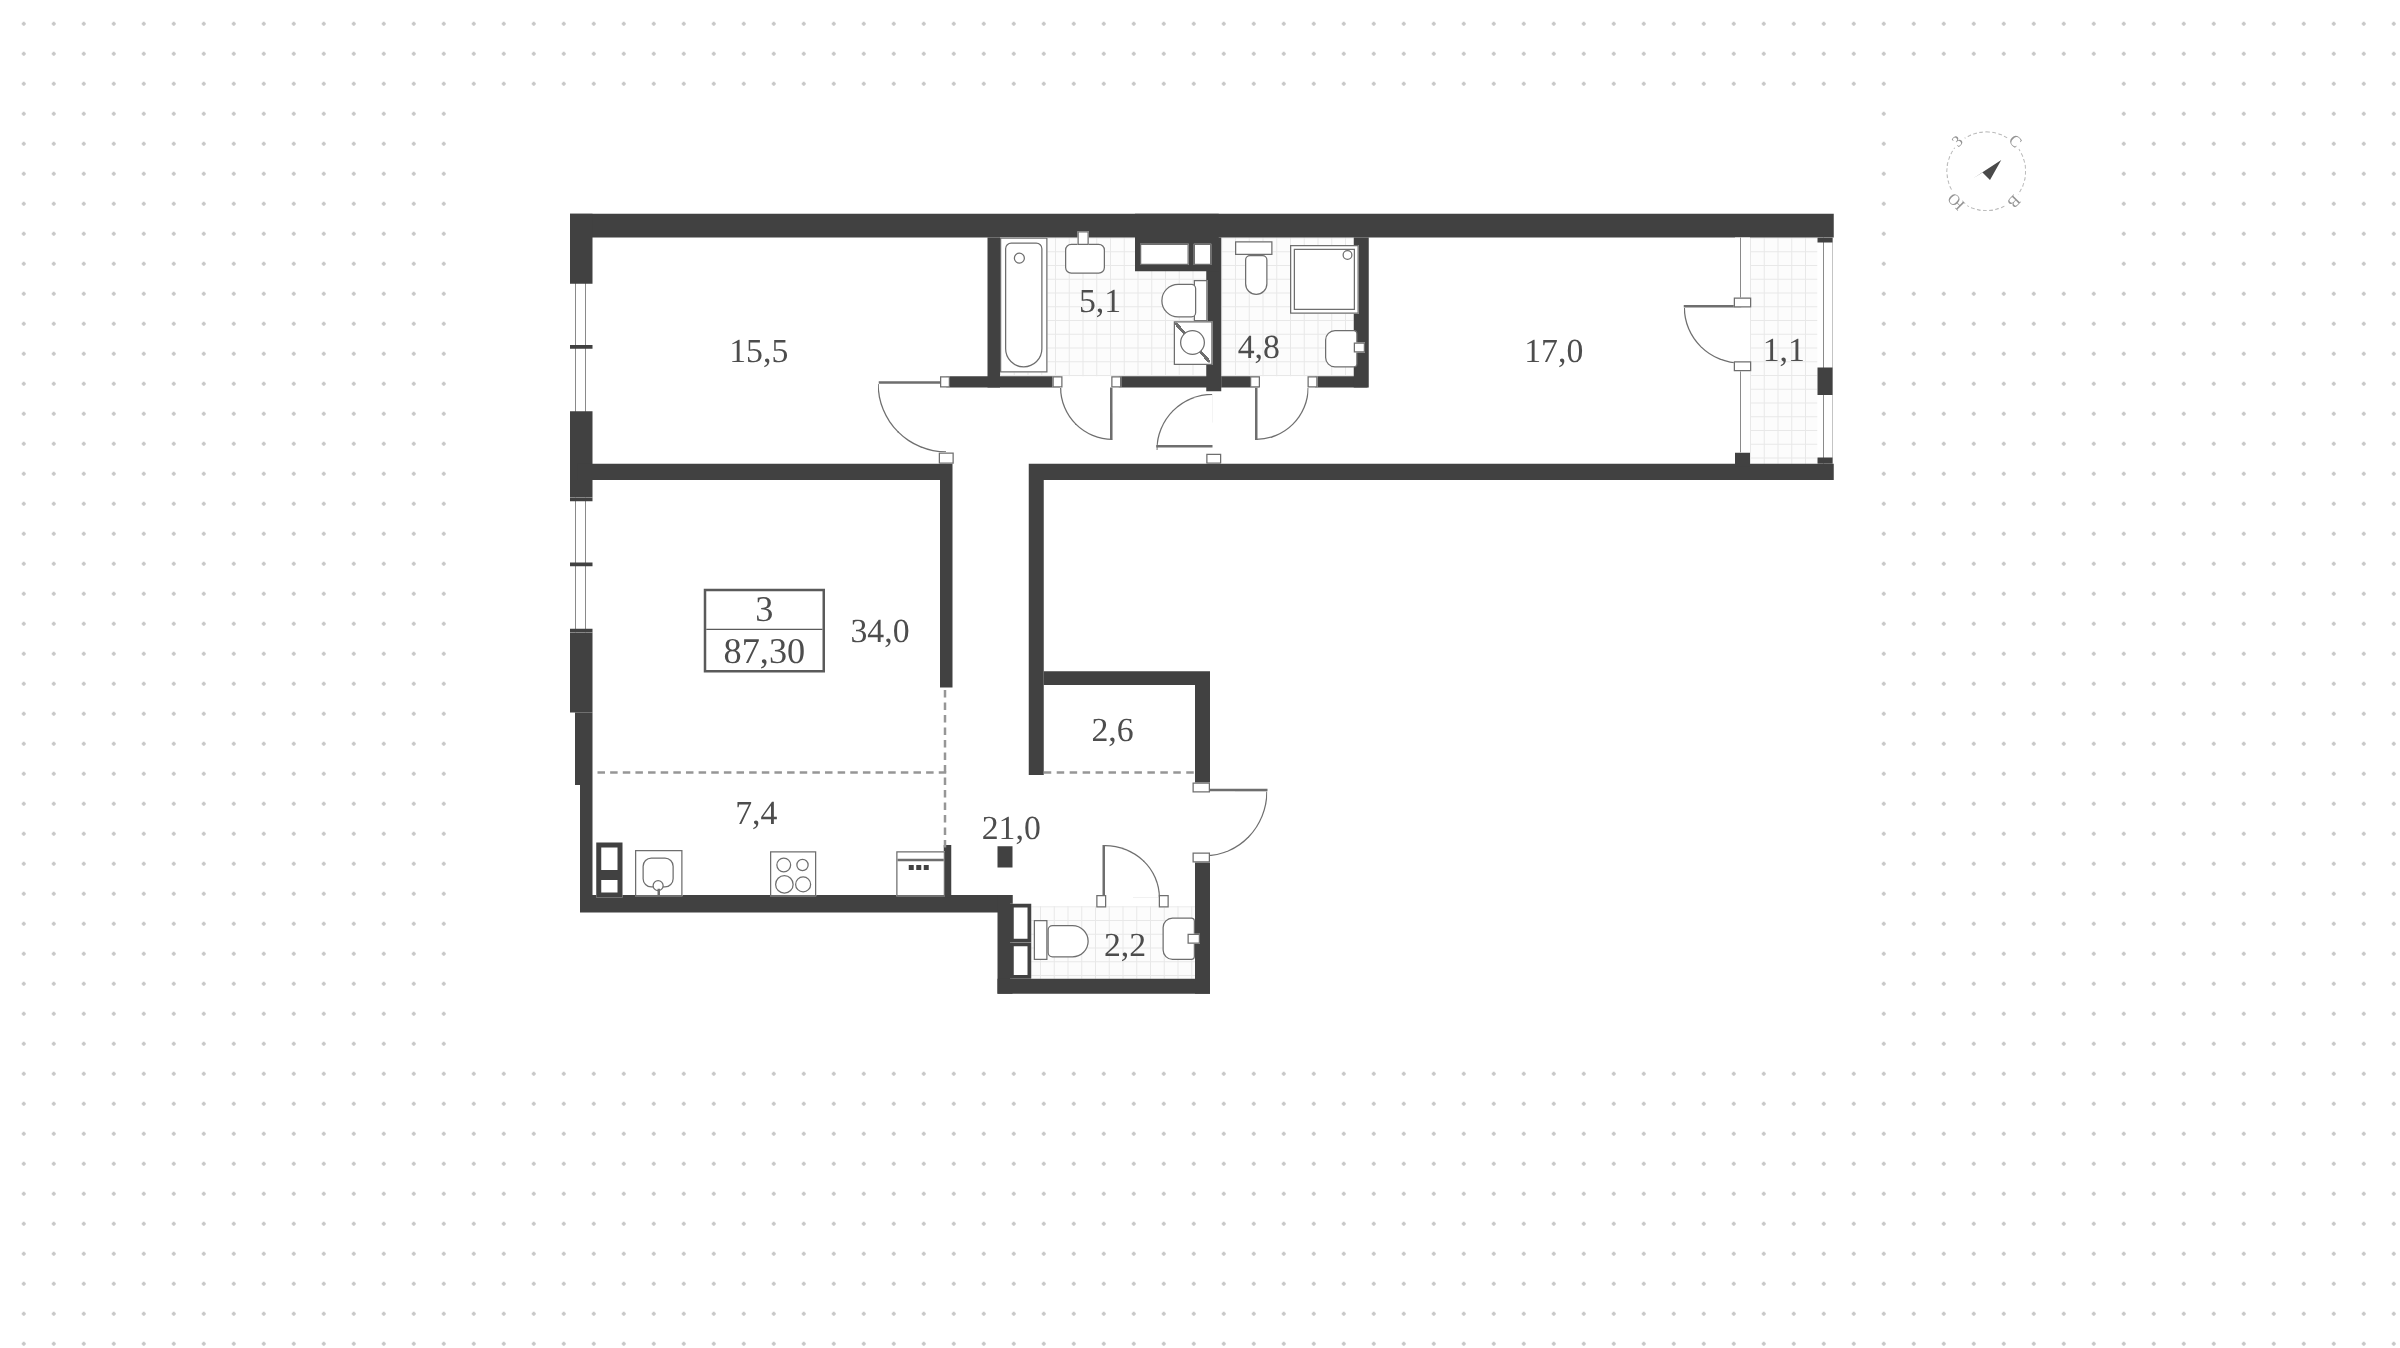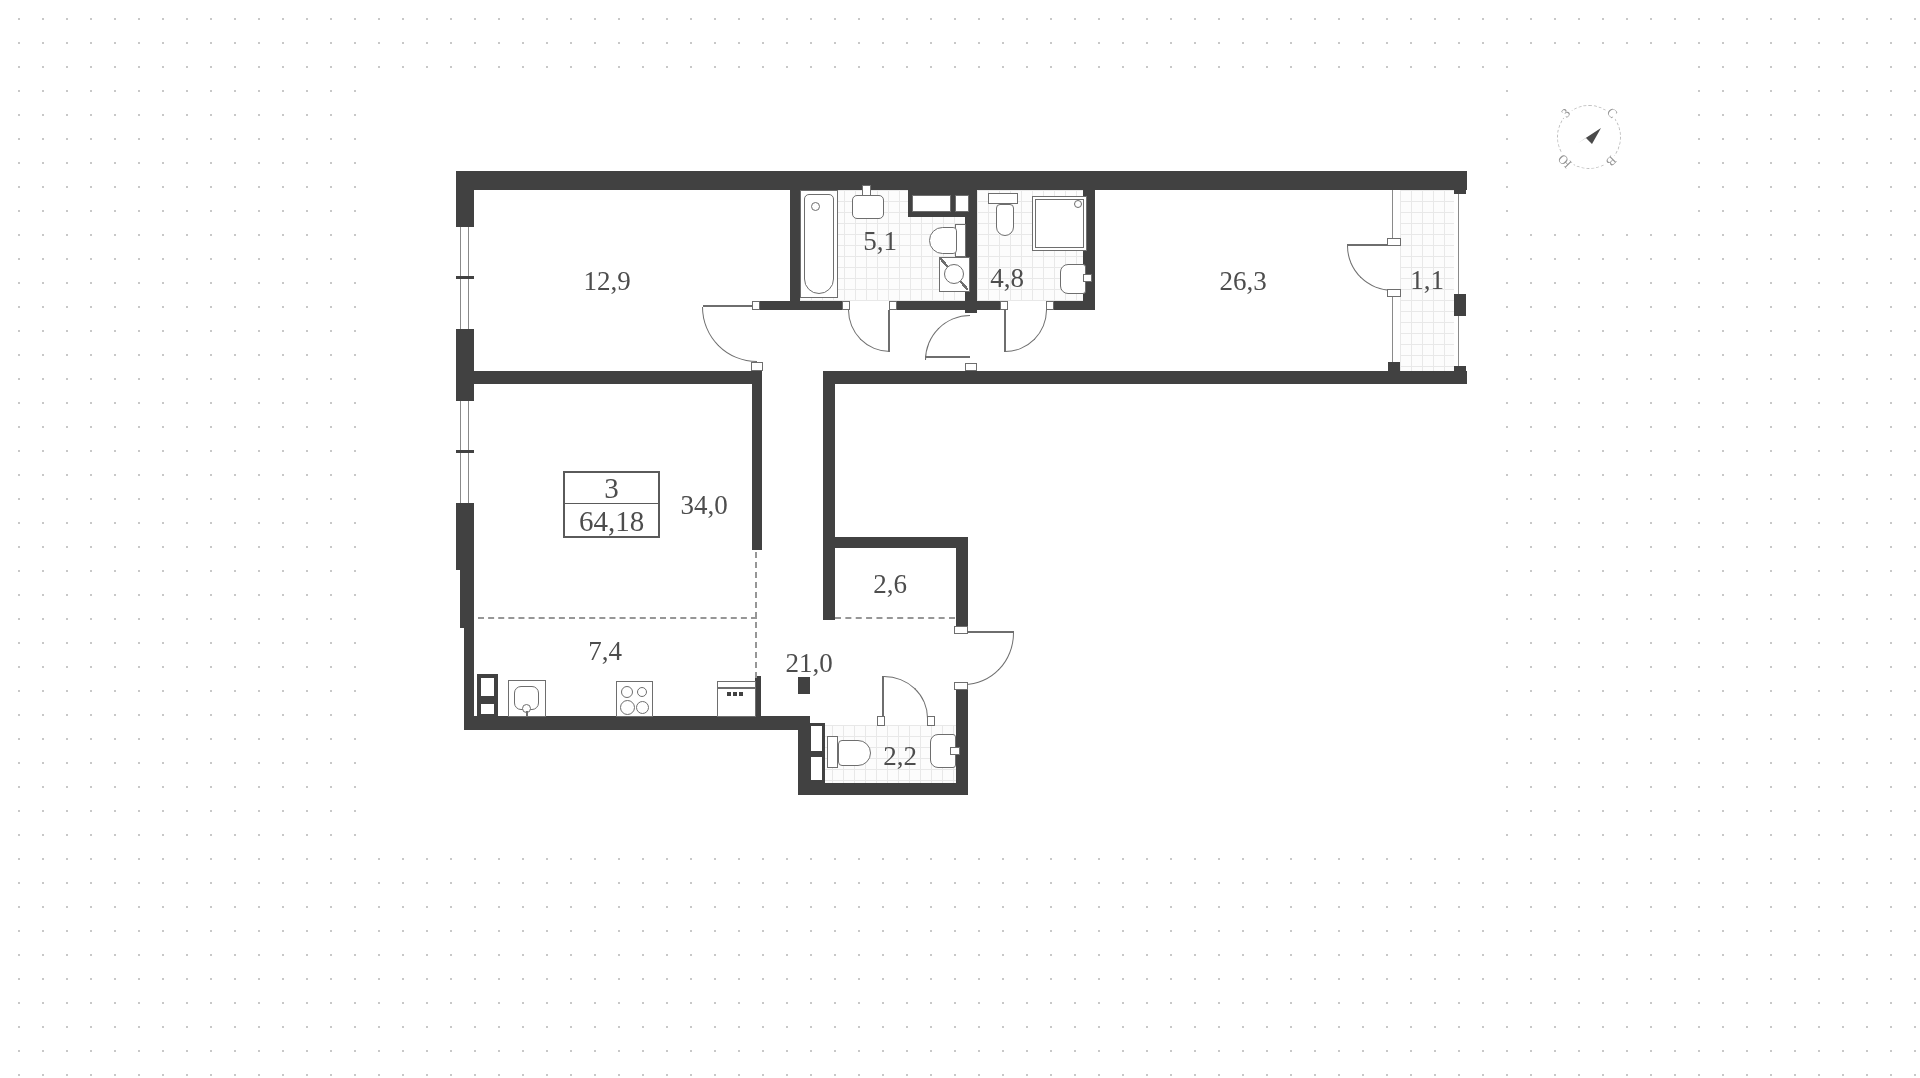--- a/index.html
+++ b/index.html
@@ -174,34 +174,34 @@
     <div class="dot3" style="left:733px;top:692px;width:4px;height:4px"></div>
     <div class="dot3" style="left:739px;top:692px;width:4px;height:4px"></div>
 
     <div class="vent3" style="left:808px;top:723px;width:17px;height:31px"></div>
     <div class="vent3" style="left:808px;top:754px;width:17px;height:29px"></div>
     <div class="fx" style="left:827px;top:736px;width:11px;height:32px"></div>
     <div class="fx" style="left:838px;top:740px;width:33px;height:26px;border-radius:4px 13px 13px 4px"></div>
     <div class="fx" style="left:930px;top:734px;width:26px;height:34px;border-radius:8px 3px 3px 8px"></div>
     <div class="fx1" style="left:950px;top:747px;width:10px;height:8px"></div>
 
-    <div class="rlabel" style="left:607px;top:281px">12,9</div>
+    <div class="rlabel" style="left:607px;top:281px">15,5</div>
     <div class="rlabel" style="left:880px;top:241px">5,1</div>
     <div class="rlabel" style="left:1007px;top:278px">4,8</div>
-    <div class="rlabel" style="left:1243px;top:281px">26,3</div>
+    <div class="rlabel" style="left:1243px;top:281px">17,0</div>
     <div class="rlabel" style="left:1427px;top:280px">1,1</div>
     <div class="rlabel" style="left:704px;top:505px">34,0</div>
     <div class="rlabel" style="left:890px;top:584px">2,6</div>
     <div class="rlabel" style="left:605px;top:651px">7,4</div>
     <div class="rlabel" style="left:809px;top:663px">21,0</div>
     <div class="rlabel" style="left:900px;top:756px">2,2</div>
 
     <div id="aptbox">
       <div class="cellA">3</div>
-      <div class="cellB">64,18</div>
+      <div class="cellB">87,30</div>
     </div>
 
     <div id="compass-circle"></div>
     <div class="cletter" style="left:1612px;top:113px;transform:translate(-50%,-50%) rotate(45deg)">С</div>
     <div class="cletter" style="left:1611px;top:161px;transform:translate(-50%,-50%) rotate(135deg)">В</div>
     <div class="cletter" style="left:1565px;top:161px;transform:translate(-50%,-50%) rotate(-135deg)">Ю</div>
     <div class="cletter" style="left:1566px;top:113px;transform:translate(-50%,-50%) rotate(-45deg)">З</div>
     <svg class="abs" style="left:1578px;top:127px" width="24" height="20" viewBox="0 0 24 20">
       <polygon points="0,16 23,1 14,17 8,11" fill="#4a4a4a"></polygon>
     </svg>

